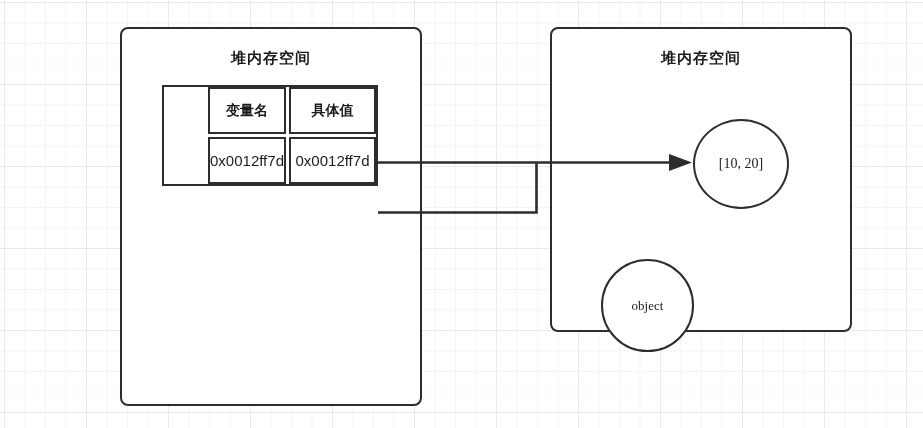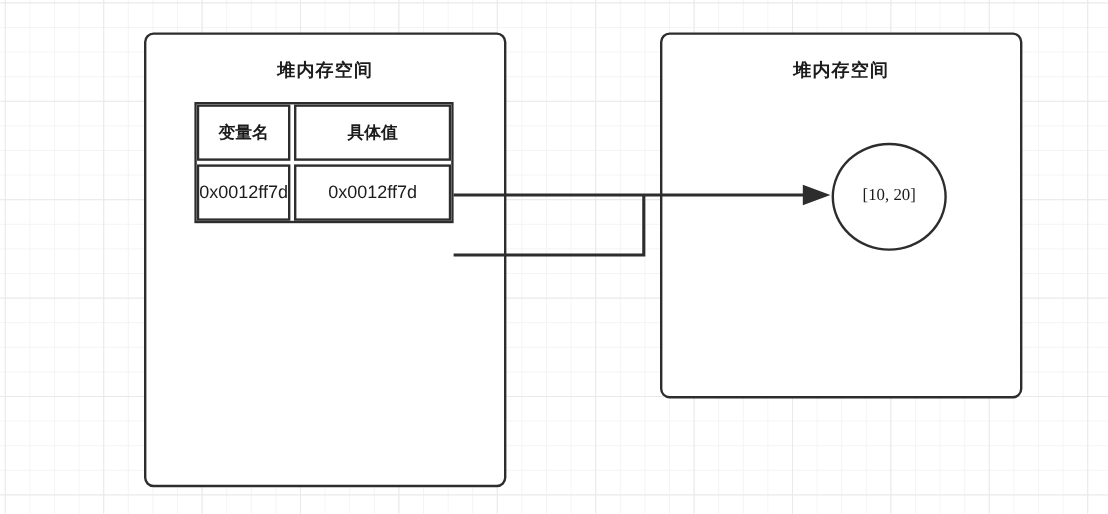--- a/index.html
+++ b/index.html
@@ -47,20 +47,21 @@
   .var-table {
     position: absolute;
     left: 162px; top: 85px;
     width: 216px;
     border: 2px solid var(--line);
     background: #fff;
     display: grid;
     grid-template-columns: 78px 1fr;
     grid-auto-rows: 47px;
     gap: 3px;
+    padding-left: 44px;
   }
   .cell {
     border: 2px solid var(--line);
     background: #fff;
     display: flex;
     align-items: center;
     justify-content: center;
     font-size: 14px;
     color: var(--text);
   }
@@ -108,14 +109,15 @@
     <div class="box-title">堆内存空间</div>
   </div>
 
   <svg class="connectors" width="923" height="428" viewBox="0 0 923 428">
     <path d="M 378 162.5 L 670 162.5" stroke="#2d2d2d" stroke-width="2.6" fill="none"></path>
     <path d="M 378 212.5 L 536.5 212.5 L 536.5 162.5" stroke="#2d2d2d" stroke-width="2.6" fill="none" stroke-linejoin="miter"></path>
     <polygon points="669,154 692,162.5 669,171" fill="#2d2d2d"></polygon>
   </svg>
 
   <div class="heap-node array-node">[10, 20]</div>
+  <div class="heap-node object-node">object</div>
 
 </div>
 
 </body></html>

